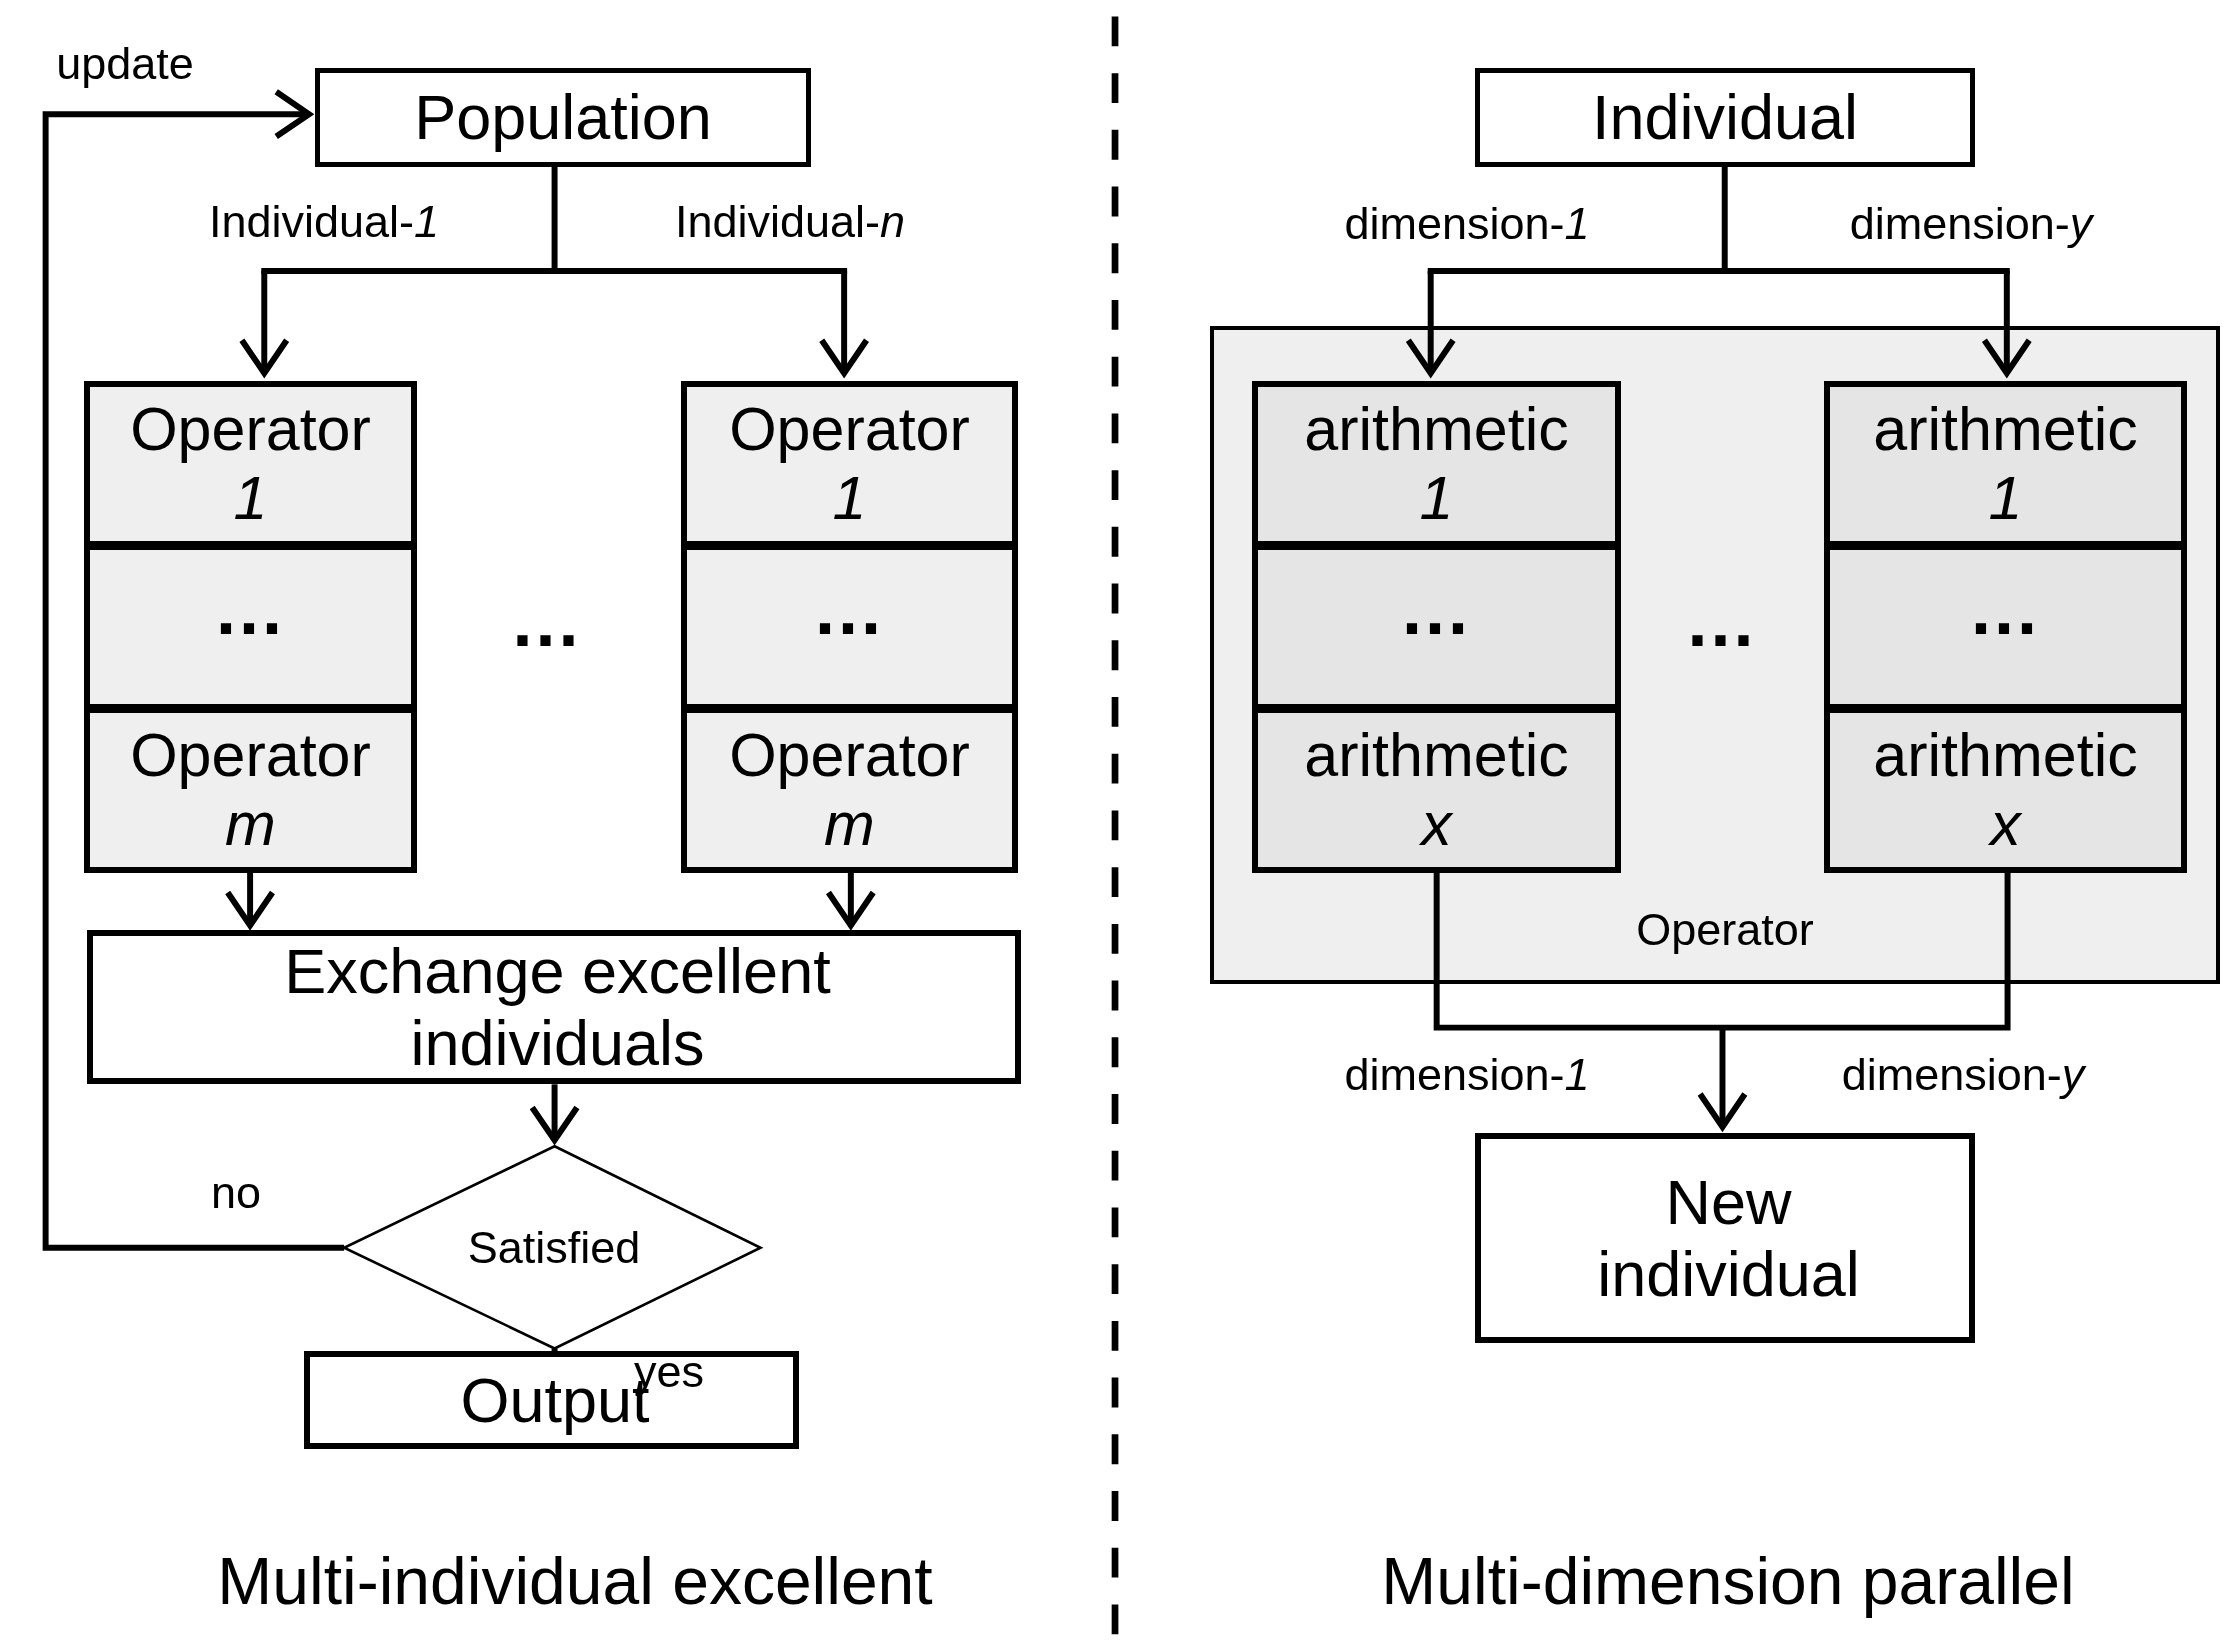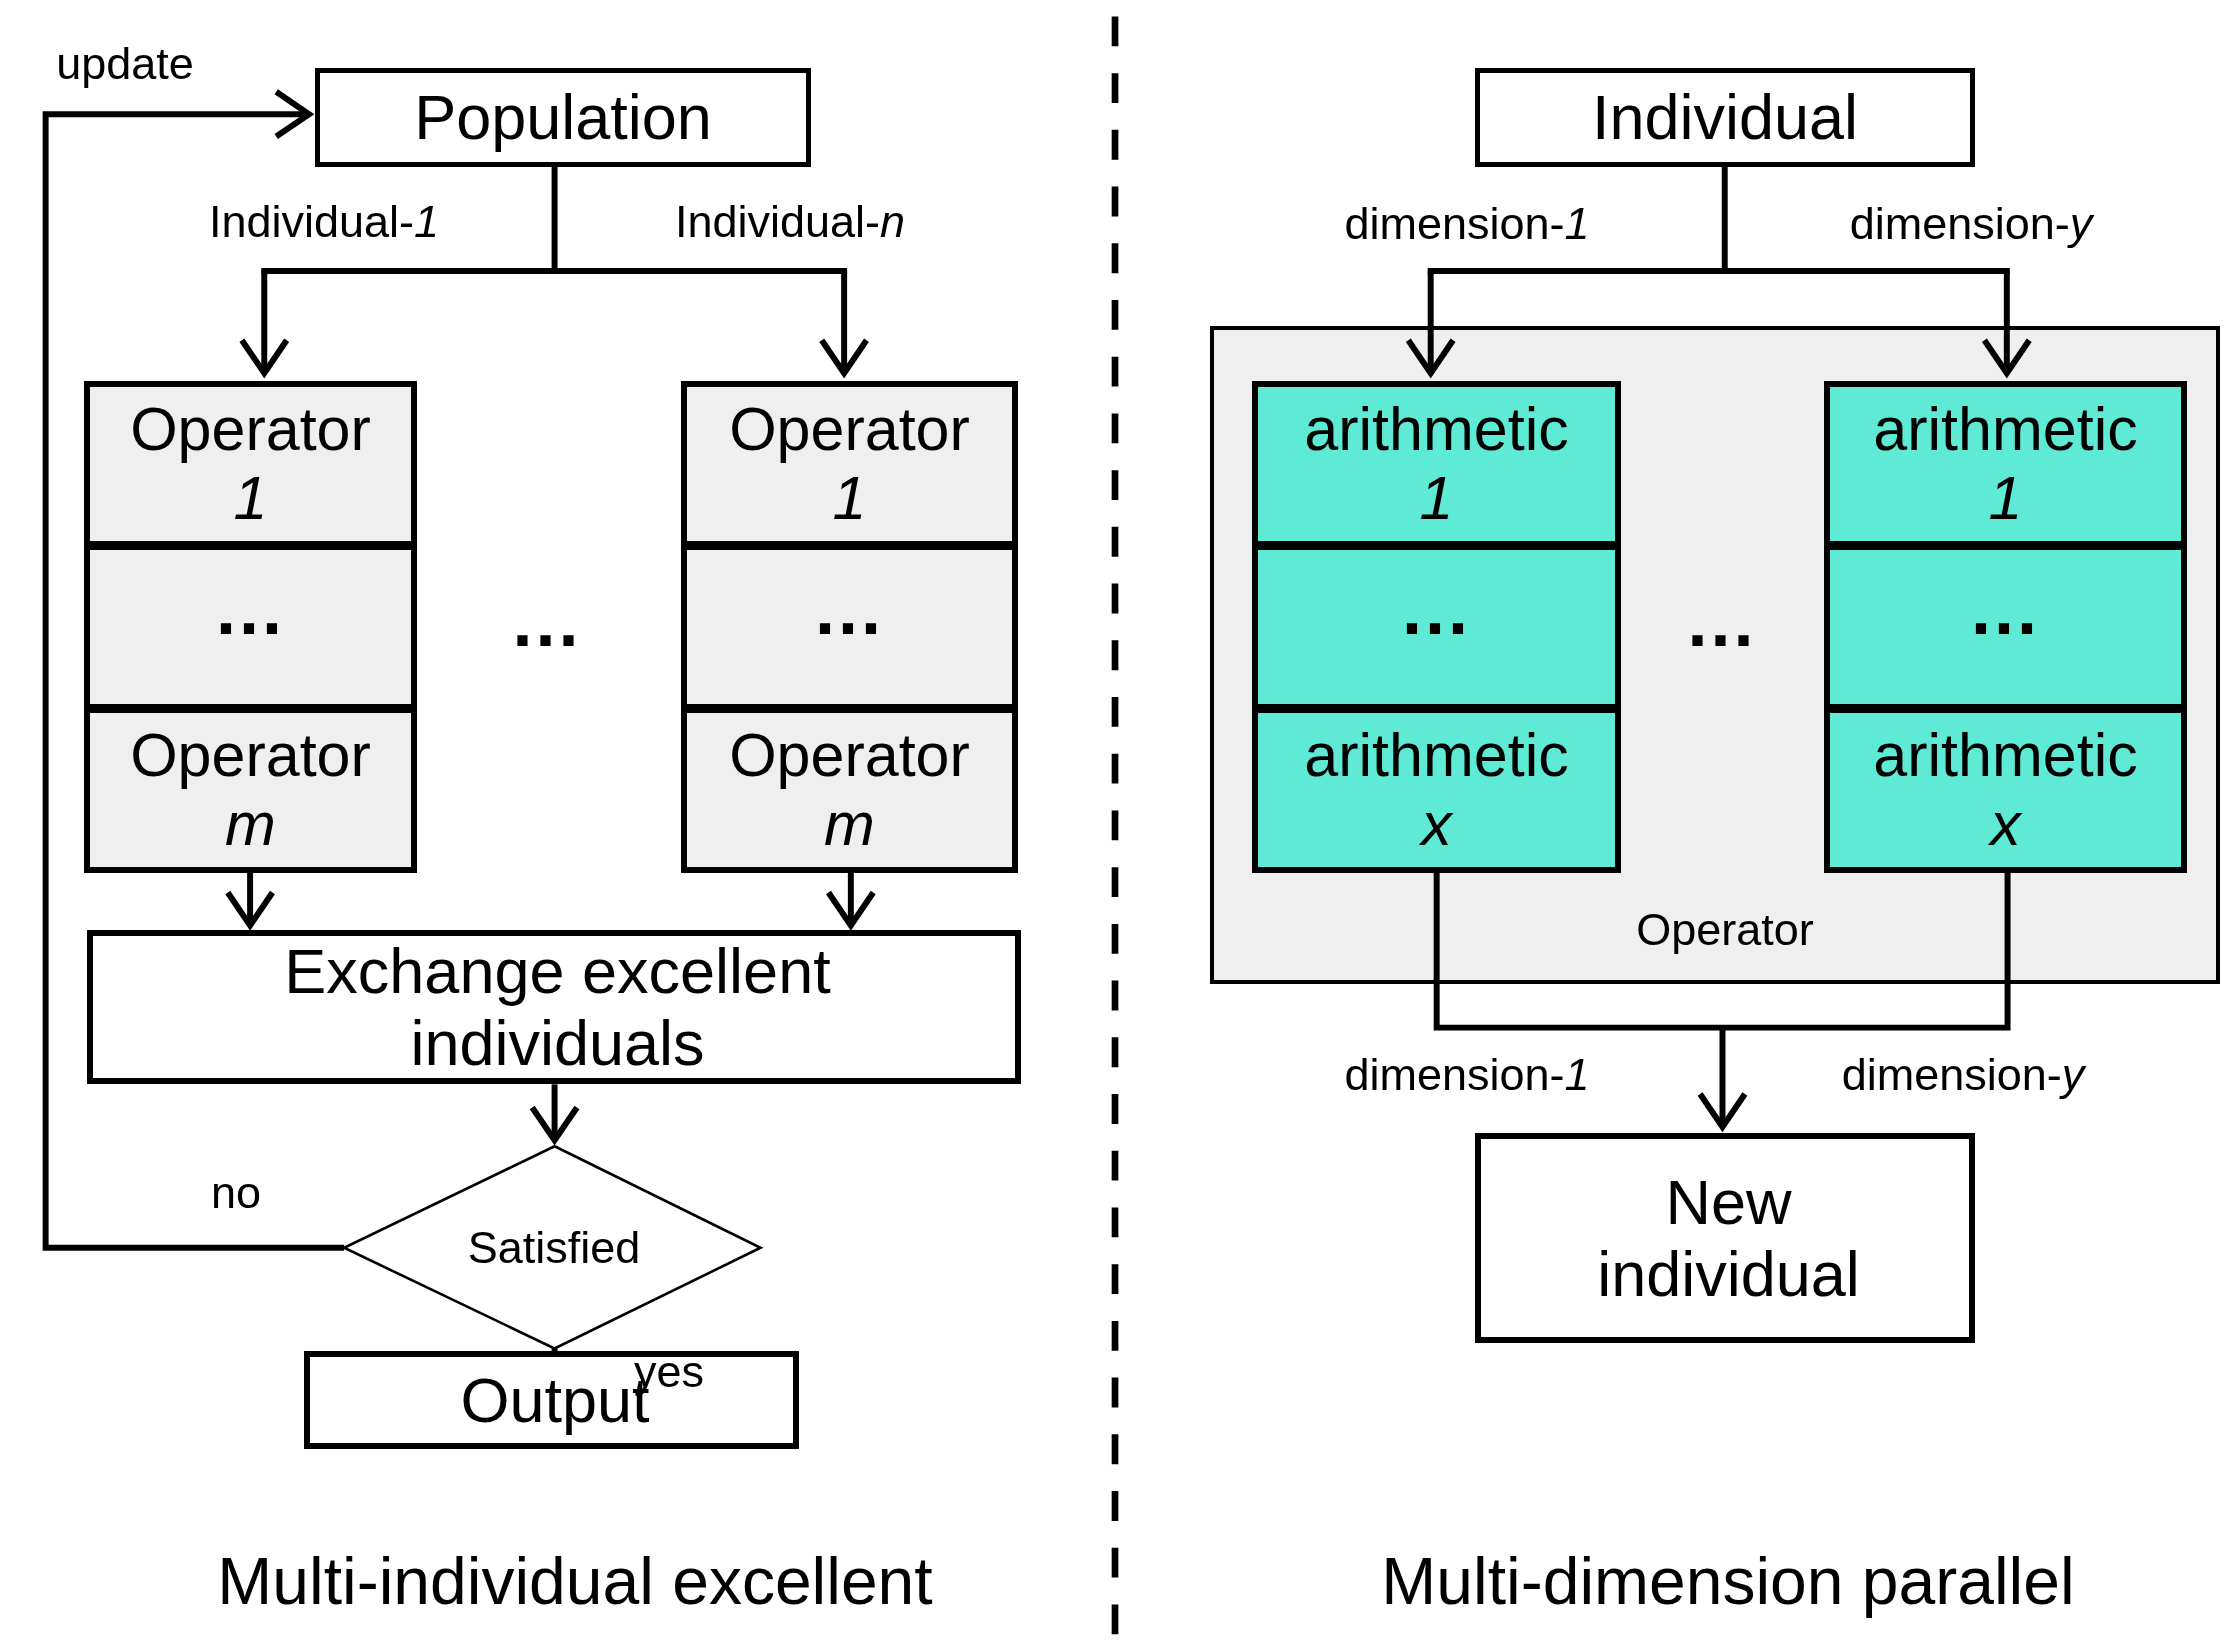--- a/index.html
+++ b/index.html
@@ -16,21 +16,21 @@
     position:absolute;box-sizing:border-box;background:#ffffff;border:5.2px solid #000;
     display:flex;flex-direction:column;align-items:center;justify-content:center;
     text-align:right;font-size:63px;line-height:1.15;z-index:3;white-space:nowrap;
   }
   .box.thick{border-width:6.7px;padding-left:7px;}
   .col{
     position:absolute;box-sizing:border-box;border:6px solid #000;
     display:flex;flex-direction:column;z-index:3;
   }
   .col.gray .cell{background:#efefef;}
-  .col.white .cell{background:#5eead4;}
+  .col.white .cell{background:#e5e5e5;}
   .cell{
     flex:1;display:flex;flex-direction:column;align-items:center;justify-content:center;
     font-size:61px;line-height:1.13;text-align:center;
   }
   .cell + .cell{border-top:9px solid #000;}
   .lbl{
     position:absolute;transform:translate(-50%,-50%);white-space:nowrap;
     font-size:45px;z-index:4;
   }
   .caption{font-size:66px;}

